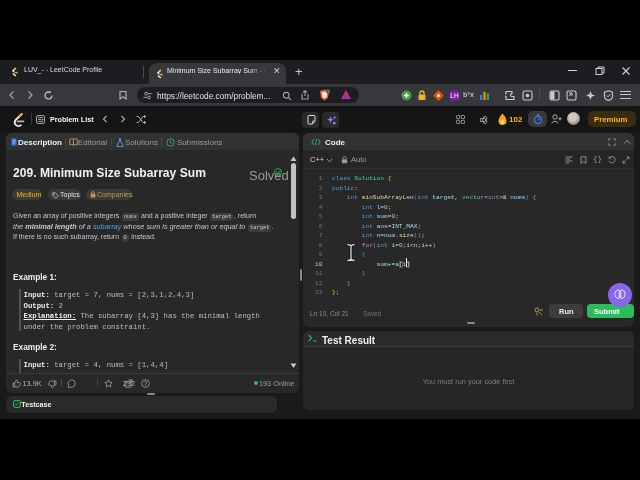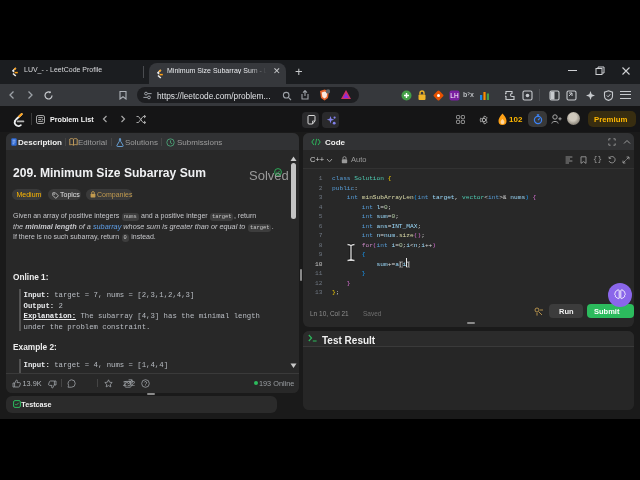--- a/index.html
+++ b/index.html
@@ -243,21 +243,21 @@
       <svg class="a" style="left:83.5px;top:58px" width="6" height="7" viewBox="0 0 6 7">
         <rect x="0.6" y="2.8" width="4.8" height="3.6" rx="0.7" fill="#c19a4f"></rect>
         <path d="M1.6 2.8 V2 a1.4 1.4 0 0 1 2.8 0 V2.8" fill="none" stroke="#c19a4f" stroke-width="0.9"></path>
       </svg>
       <div class="a" style="left:91px;top:58.2px;font-size:7px;color:#c19a4f;">Companies</div>
 
       <div class="a" style="left:7px;top:78.5px;font-size:7.0px;color:#c6c7cb;white-space:nowrap;">Given an array of positive integers <span class="pill">nums</span> and a positive integer <span class="pill">target</span>, return</div>
       <div class="a" style="left:7px;top:89px;font-size:7.3px;color:#c6c7cb;white-space:nowrap;font-style:italic;">the <b>minimal length</b> of a <span style="color:#5f9fe8;">subarray</span> whose sum is greater than or equal to <span class="pill" style="font-style:normal;">target</span>.</div>
       <div class="a" style="left:7px;top:99.5px;font-size:7.0px;color:#c6c7cb;white-space:nowrap;">If there is no such subarray, return <span class="pill">0</span> instead.</div>
 
-      <div class="a" style="left:7px;top:139px;font-size:8.3px;font-weight:700;color:#ededed;">Online 1:</div>
+      <div class="a" style="left:7px;top:139px;font-size:8.3px;font-weight:700;color:#ededed;">Example 1:</div>
       <div class="a" style="left:12.5px;top:156px;width:2px;height:42px;background:#525252;"></div>
       <div class="a pre" style="left:17.5px;top:157px;font-size:7.3px;font-family:'Liberation Mono',monospace;color:#b8bcc2;line-height:10.5px;"><b style="color:#eceef0;">Input:</b> target = 7, nums = [2,3,1,2,4,3]
 <b style="color:#eceef0;">Output:</b> 2
 <b style="color:#eceef0;text-decoration:underline;">Explanation:</b> The subarray [4,3] has the minimal length
 under the problem constraint.</div>
 
       <div class="a" style="left:7px;top:209px;font-size:8.3px;font-weight:700;color:#ededed;">Example 2:</div>
       <div class="a" style="left:12.5px;top:226px;width:2px;height:14px;background:#525252;"></div>
       <div class="a pre" style="left:17.5px;top:227px;font-size:7.3px;font-family:'Liberation Mono',monospace;color:#b8bcc2;line-height:10.5px;"><b style="color:#eceef0;">Input:</b> target = 4, nums = [1,4,4]</div>
 
@@ -392,20 +392,21 @@
     <div class="a" style="left:467px;top:216px;width:8px;height:2px;background:#8a8a8a;border-radius:1px;"></div>
 
     <div class="a" style="left:303px;top:224.5px;width:331px;height:79px;background:#282828;border-radius:6px;overflow:hidden;">
       <div class="a" style="left:0;top:0;width:331px;height:15px;background:#2b2b2b;border-bottom:1px solid #3a3a3a;"></div>
       <svg class="a" style="left:5px;top:3.5px" width="9" height="8" viewBox="0 0 9 8">
         <path d="M0.8 1 3.6 4 0.8 7" fill="none" stroke="#2cbb5d" stroke-width="1.1"></path>
         <path d="M4.8 7 H8.6" stroke="#2cbb5d" stroke-width="1.1"></path>
       </svg>
       <div class="a" style="left:19px;top:4px;font-size:10px;font-weight:700;color:#f0f0f0;">Test Result</div>
       <div class="a" style="left:0;top:16px;width:331px;height:63px;background:#262626;"></div>
+      <div class="a" style="left:0;top:46.5px;width:331px;text-align:center;font-size:7.4px;color:#7d7d7d;">You must run your code first</div>
     </div>
 
     <div class="a" style="left:299.5px;top:163px;width:2px;height:12px;background:#8a8a8a;border-radius:1px;"></div>
 
   </div>
 
   <div class="a" style="left:607.5px;top:222.5px;width:24px;height:24px;border-radius:50%;background:#8a66ea;"></div>
   <svg class="a" style="left:612.5px;top:227.5px" width="14" height="14" viewBox="0 0 14 14">
     <path d="M6.2 2.4 C5.4 1.5 3.9 1.9 3.7 3 C2.6 3 1.9 4.1 2.4 5 C1.5 5.6 1.5 6.9 2.4 7.4 C2 8.5 2.8 9.6 3.9 9.5 C4.3 10.6 5.6 10.9 6.2 10.2 Z" fill="none" stroke="#fff" stroke-width="0.9" stroke-linejoin="round"></path>
     <path d="M7.8 2.4 C8.6 1.5 10.1 1.9 10.3 3 C11.4 3 12.1 4.1 11.6 5 C12.5 5.6 12.5 6.9 11.6 7.4 C12 8.5 11.2 9.6 10.1 9.5 C9.7 10.6 8.4 10.9 7.8 10.2 Z" fill="none" stroke="#fff" stroke-width="0.9" stroke-linejoin="round"></path>

